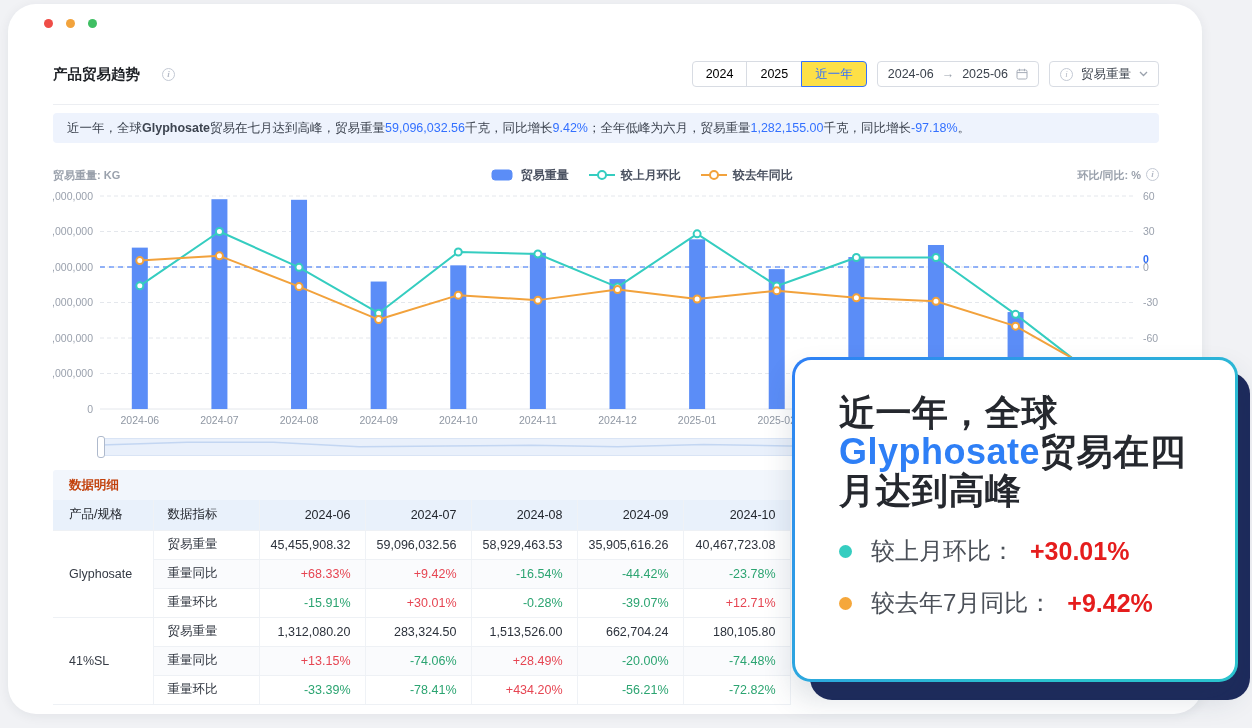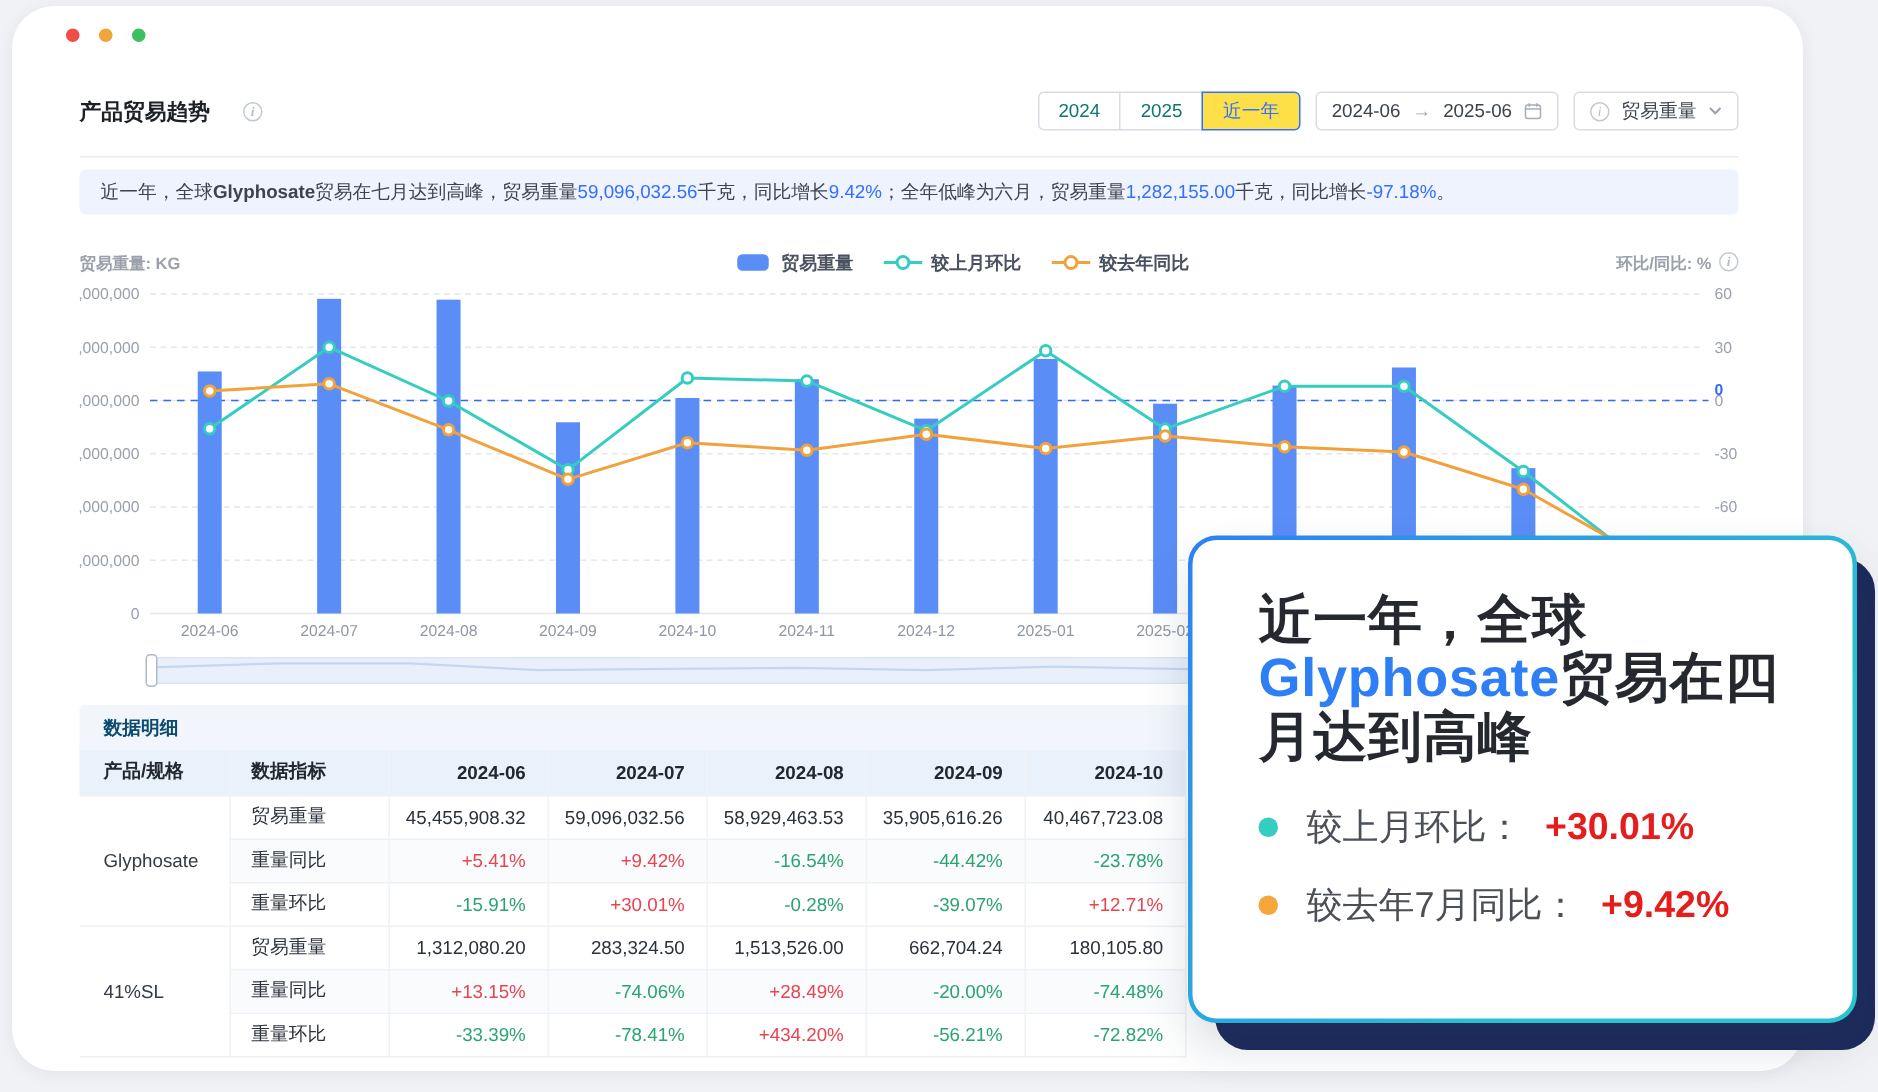--- a/index.html
+++ b/index.html
@@ -21,21 +21,21 @@
   .header-row { margin-top:22px; height:28px; display:flex; align-items:center; justify-content:space-between; }
   .page-title { font-size:14.5px; font-weight:bold; color:#1d2025; display:flex; align-items:center; gap:22px; }
   .info-i {
     width:13px; height:13px; border-radius:50%; border:1px solid #c3c9d4;
     color:#b4bac6; font-size:9px; line-height:11px; text-align:center;
     font-family:"Liberation Serif",serif; font-style:italic; display:inline-block; flex:0 0 auto;
   }
   .toolbar { display:flex; align-items:center; gap:10px; }
   .btn-group { display:flex; }
   .pbtn {
-    height:26px; padding:0 13px; font-size:12.5px; color:#0f766e;
+    height:26px; padding:0 13px; font-size:12.5px; color:#000000;
     background:#fff; border:1px solid #d8dce3; margin-left:-1px; cursor:pointer;
     font-family:inherit;
   }
   .pbtn:first-child { border-radius:4px 0 0 4px; margin-left:0; }
   .pbtn:last-child { border-radius:0 4px 4px 0; }
   .pbtn.active { color:#3370ff; border-color:#3370ff; background:#fde047; position:relative; z-index:1; }
   .ctrl-box {
     height:26px; border:1px solid #d8dce3; border-radius:4px; background:#fff;
     display:flex; align-items:center; gap:8px; padding:0 10px; font-size:12.5px; color:#3c434d;
   }
@@ -64,26 +64,26 @@
   }
   .dz-handle {
     position:absolute; left:-4px; top:-3px; width:8px; height:22px;
     background:#fff; border:1px solid #aeb9cc; border-radius:3px; cursor:ew-resize;
   }
 
   .table-section { margin-top:14px; }
   .table-title {
     height:30px; background:#f2f6fc; border-radius:3px 3px 0 0;
     display:flex; align-items:center; padding:0 16px;
-    font-size:12.5px; font-weight:bold; color:#0c4a6e;
+    font-size:12.5px; font-weight:bold; color:#c2410c;
   }
   table.data { border-collapse:collapse; table-layout:fixed; font-size:12.5px; color:#2c323c; }
   table.data th, table.data td { border-bottom:1px solid #eef1f5; border-right:1px solid #eff2f6; }
   table.data th {
-    background:#e9f1fb; height:30px; font-weight:bold; color:#23272e;
+    background:#e9f1fb; height:30px; font-weight:normal; color:#23272e;
   }
   table.data td { height:29px; background:#fff; }
   tr.alt td { background:#fafbfd; }
   td.product { text-align:left; padding-left:16px; background:#fff !important; color:#343a44; }
   th.h-left1 { text-align:left; padding-left:16px; }
   th.h-left2 { text-align:left; padding-left:14px; }
   td.metric { text-align:left; padding-left:14px; }
   th.h-num, td.num { text-align:right; padding-right:14px; }
   .pct-pos { color:#e64552; }
   .pct-neg { color:#2ba471; }
@@ -310,21 +310,21 @@
               <td class="product" rowspan="3">Glyphosate</td>
               <td class="metric">贸易重量</td>
               <td class="num">45,455,908.32</td>
               <td class="num">59,096,032.56</td>
               <td class="num">58,929,463.53</td>
               <td class="num">35,905,616.26</td>
               <td class="num">40,467,723.08</td>
             </tr>
             <tr class="alt">
               <td class="metric">重量同比</td>
-              <td class="num pct-pos">+5.41%</td>
+              <td class="num pct-pos">+68.33%</td>
               <td class="num pct-pos">+9.42%</td>
               <td class="num pct-neg">-16.54%</td>
               <td class="num pct-neg">-44.42%</td>
               <td class="num pct-neg">-23.78%</td>
             </tr>
             <tr>
               <td class="metric">重量环比</td>
               <td class="num pct-neg">-15.91%</td>
               <td class="num pct-pos">+30.01%</td>
               <td class="num pct-neg">-0.28%</td>

